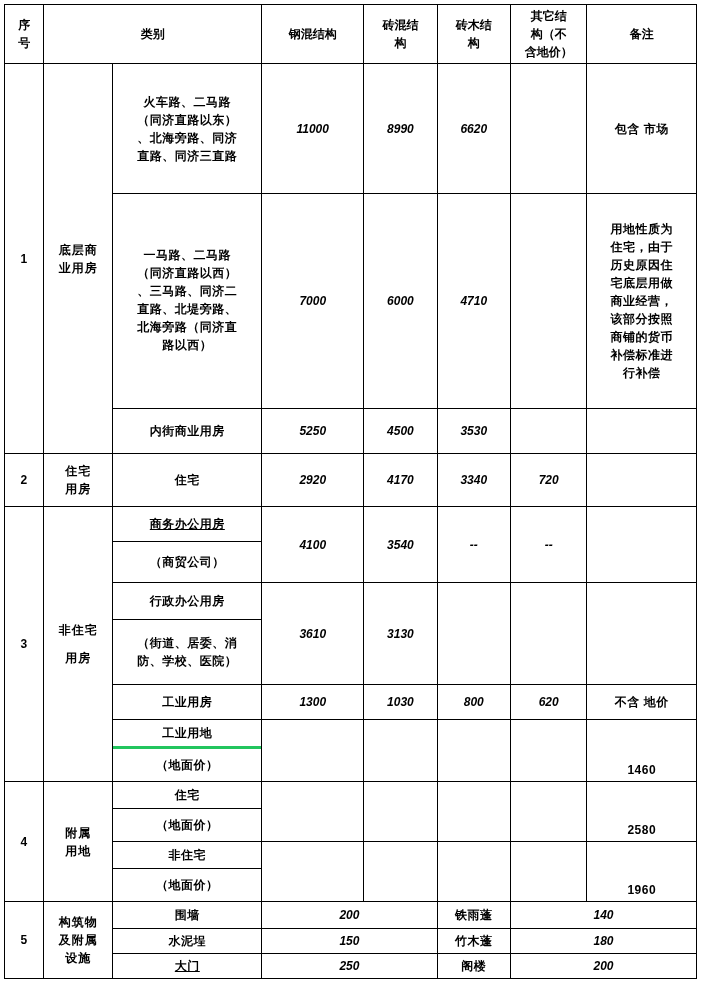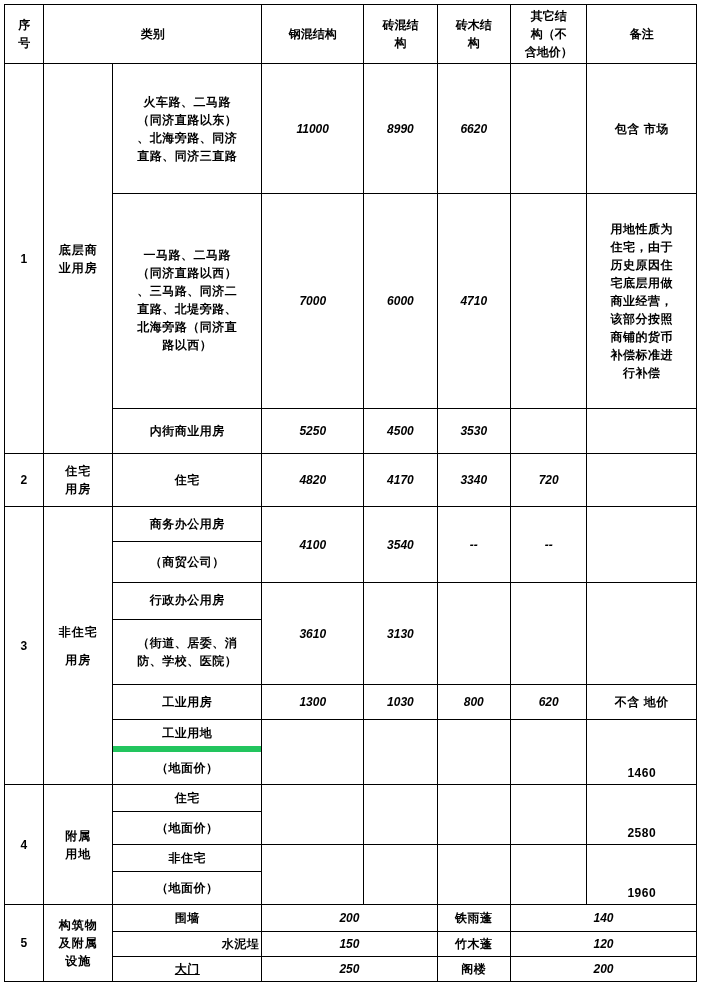--- a/index.html
+++ b/index.html
@@ -162,46 +162,46 @@
         <td class="note"></td>
       </tr>
 
       <tr>
         <td class="num">2</td>
         <td class="cat">
           <div>住宅</div>
           <div>用房</div>
         </td>
         <td class="subcat" style="height:48px;">住宅</td>
-        <td class="val">4820</td>
+        <td class="val">2920</td>
         <td class="val">4170</td>
         <td class="val">3340</td>
         <td class="val">720</td>
         <td class="note"></td>
       </tr>
 
       <tr>
         <td class="num" rowspan="6">3</td>
         <td class="cat" rowspan="6">
           <div>非住宅</div>
           <div style="height:10px;"></div>
           <div>用房</div>
         </td>
-        <td class="subcat" style="height:30px;">商务办公用房</td>
+        <td class="subcat" style="height:30px;text-decoration:underline;">商务办公用房</td>
         <td class="val" rowspan="2">4100</td>
         <td class="val" rowspan="2">3540</td>
         <td class="val" rowspan="2">--</td>
         <td class="val" rowspan="2">--</td>
         <td class="note" rowspan="2"></td>
       </tr>
       <tr>
         <td class="subcat" style="height:36px;">（商贸公司）</td>
       </tr>
       <tr>
-        <td class="subcat" style="height:32px;font-family:Liberation Mono, monospace;">行政办公用房</td>
+        <td class="subcat" style="height:32px;">行政办公用房</td>
         <td class="val" rowspan="2">3610</td>
         <td class="val" rowspan="2">3130</td>
         <td class="val" rowspan="2"></td>
         <td class="val" rowspan="2"></td>
         <td class="note" rowspan="2"></td>
       </tr>
       <tr>
         <td class="subcat" style="height:60px;">
             <div>（街道、居委、消</div>
             <div>防、学校、医院）</div>
@@ -210,21 +210,21 @@
       <tr>
         <td class="subcat" style="height:30px;text-align:center;">工业用房</td>
         <td class="val">1300</td>
         <td class="val">1030</td>
         <td class="val">800</td>
         <td class="val">620</td>
         <td class="note">不含    地价</td>
       </tr>
       <tr>
         <td class="subcat" style="padding:0;">
-          <div style="border-bottom:6px solid #22c55e;height:26px;line-height:26px;">工业用地</div>
+          <div style="border-bottom:3px solid #22c55e;height:26px;line-height:26px;">工业用地</div>
           <div style="height:32px;line-height:32px;">（地面价）</div>
         </td>
         <td class="val"></td>
         <td class="val"></td>
         <td class="val"></td>
         <td class="val"></td>
         <td class="note" style="vertical-align:bottom;text-align:center;">1460</td>
       </tr>
 
       <tr>
@@ -261,24 +261,24 @@
           <div>构筑物</div>
           <div>及附属</div>
           <div>设施</div>
         </td>
         <td class="subcat" style="height:22px;">围墙</td>
         <td class="val" colspan="2">200</td>
         <td class="subcat">铁雨蓬</td>
         <td class="val" colspan="2">140</td>
       </tr>
       <tr>
-        <td class="subcat" style="height:20px;text-align:right;">水泥埕</td>
+        <td class="subcat" style="height:20px;">水泥埕</td>
         <td class="val" colspan="2">150</td>
         <td class="subcat">竹木蓬</td>
-        <td class="val" colspan="2">120</td>
+        <td class="val" colspan="2">180</td>
       </tr>
       <tr>
         <td class="subcat" style="height:20px;text-decoration:underline;">大门</td>
         <td class="val" colspan="2">250</td>
         <td class="subcat">阁楼</td>
         <td class="val" colspan="2">200</td>
       </tr>
     </tbody>
   </table>
 </div>

